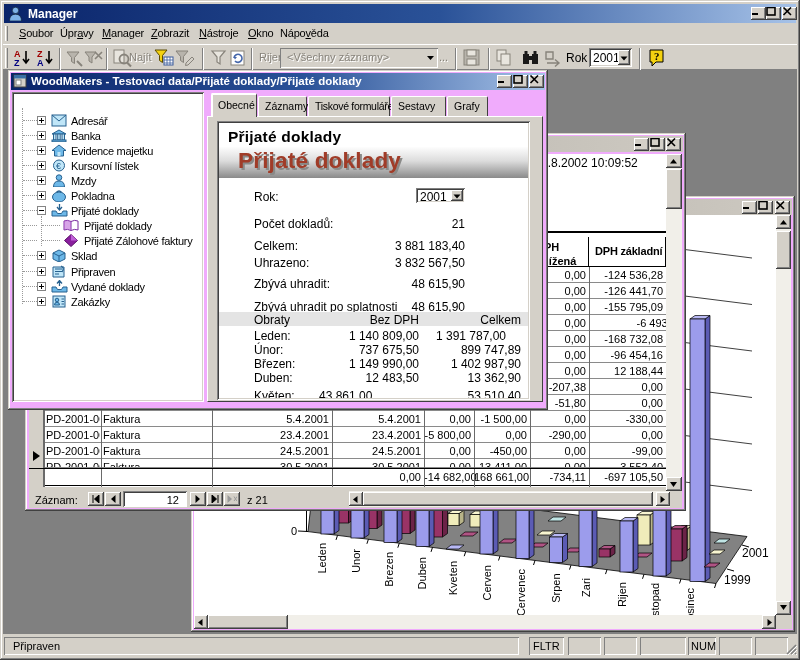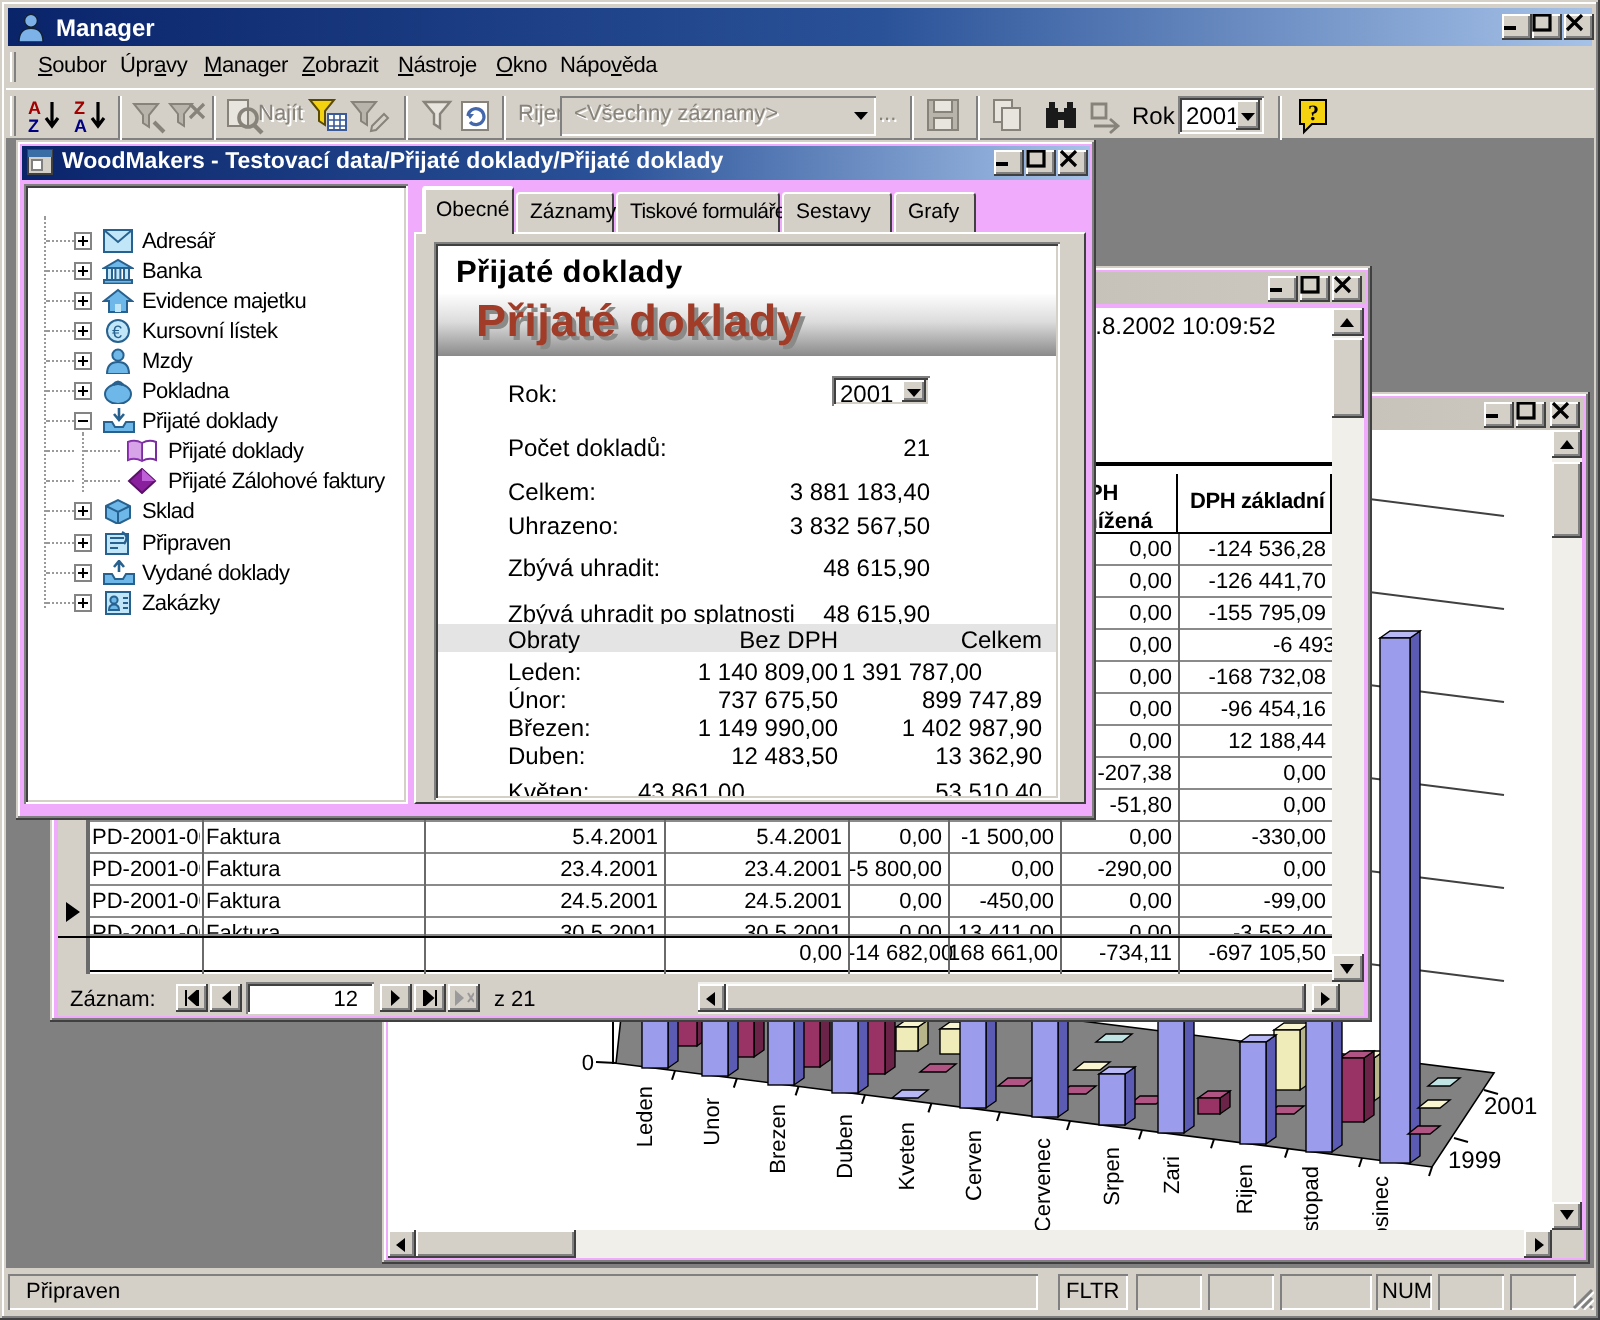--- a/index.html
+++ b/index.html
@@ -772,21 +772,21 @@
 <div class="abs" style="left:35px;top:154px;font-size:12px">Zbývá uhradit:</div>
 <div class="abs" style="left:96px;top:154px;width:150px;text-align:right;font-size:12px">48 615,90</div>
 <div class="abs" style="left:35px;top:177px;font-size:12px">Zbývá uhradit po splatnosti</div>
 <div class="abs" style="left:96px;top:177px;width:150px;text-align:right;font-size:12px">48 615,90</div>
 <div class="abs" style="left:0;top:189px;width:309px;height:14px;background:#e4e4e4"></div>
 <div class="abs" style="left:35px;top:190px;font-size:12px">Obraty</div>
 <div class="abs" style="left:100px;top:190px;width:100px;text-align:right;font-size:12px">Bez DPH</div>
 <div class="abs" style="left:202px;top:190px;width:100px;text-align:right;font-size:12px">Celkem</div>
 <div class="abs" style="left:35px;top:206px;font-size:12px">Leden:</div>
 <div class="abs" style="left:100px;top:206px;width:100px;text-align:right;font-size:12px">1 140 809,00</div>
-<div class="abs" style="left:202px;top:206px;width:100px;text-align:left;font-size:12px">1 391 787,00</div>
+<div class="abs" style="left:202px;top:206px;width:100px;text-align:center;font-size:12px">1 391 787,00</div>
 <div class="abs" style="left:35px;top:220px;font-size:12px">Únor:</div>
 <div class="abs" style="left:100px;top:220px;width:100px;text-align:right;font-size:12px">737 675,50</div>
 <div class="abs" style="left:202px;top:220px;width:100px;text-align:right;font-size:12px">899 747,89</div>
 <div class="abs" style="left:35px;top:234px;font-size:12px">Březen:</div>
 <div class="abs" style="left:100px;top:234px;width:100px;text-align:right;font-size:12px">1 149 990,00</div>
 <div class="abs" style="left:202px;top:234px;width:100px;text-align:right;font-size:12px">1 402 987,90</div>
 <div class="abs" style="left:35px;top:248px;font-size:12px">Duben:</div>
 <div class="abs" style="left:100px;top:248px;width:100px;text-align:right;font-size:12px">12 483,50</div>
 <div class="abs" style="left:202px;top:248px;width:100px;text-align:right;font-size:12px">13 362,90</div>
 <div class="abs" style="left:35px;top:266px;font-size:12px">Květen:</div>

